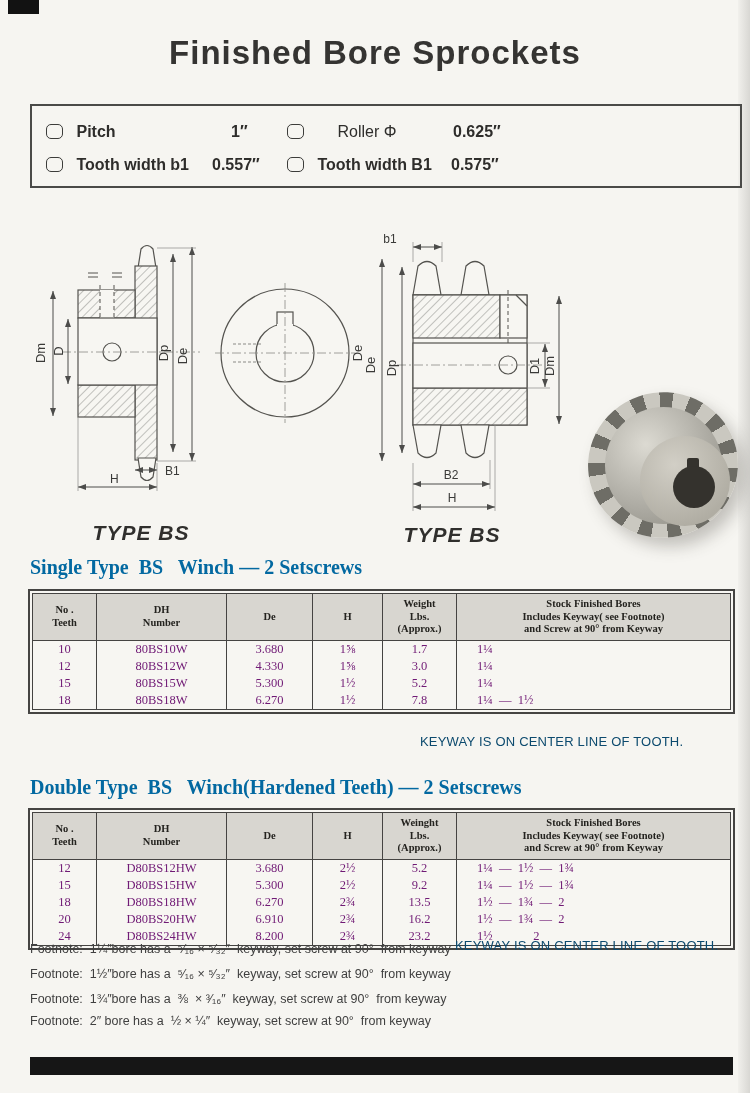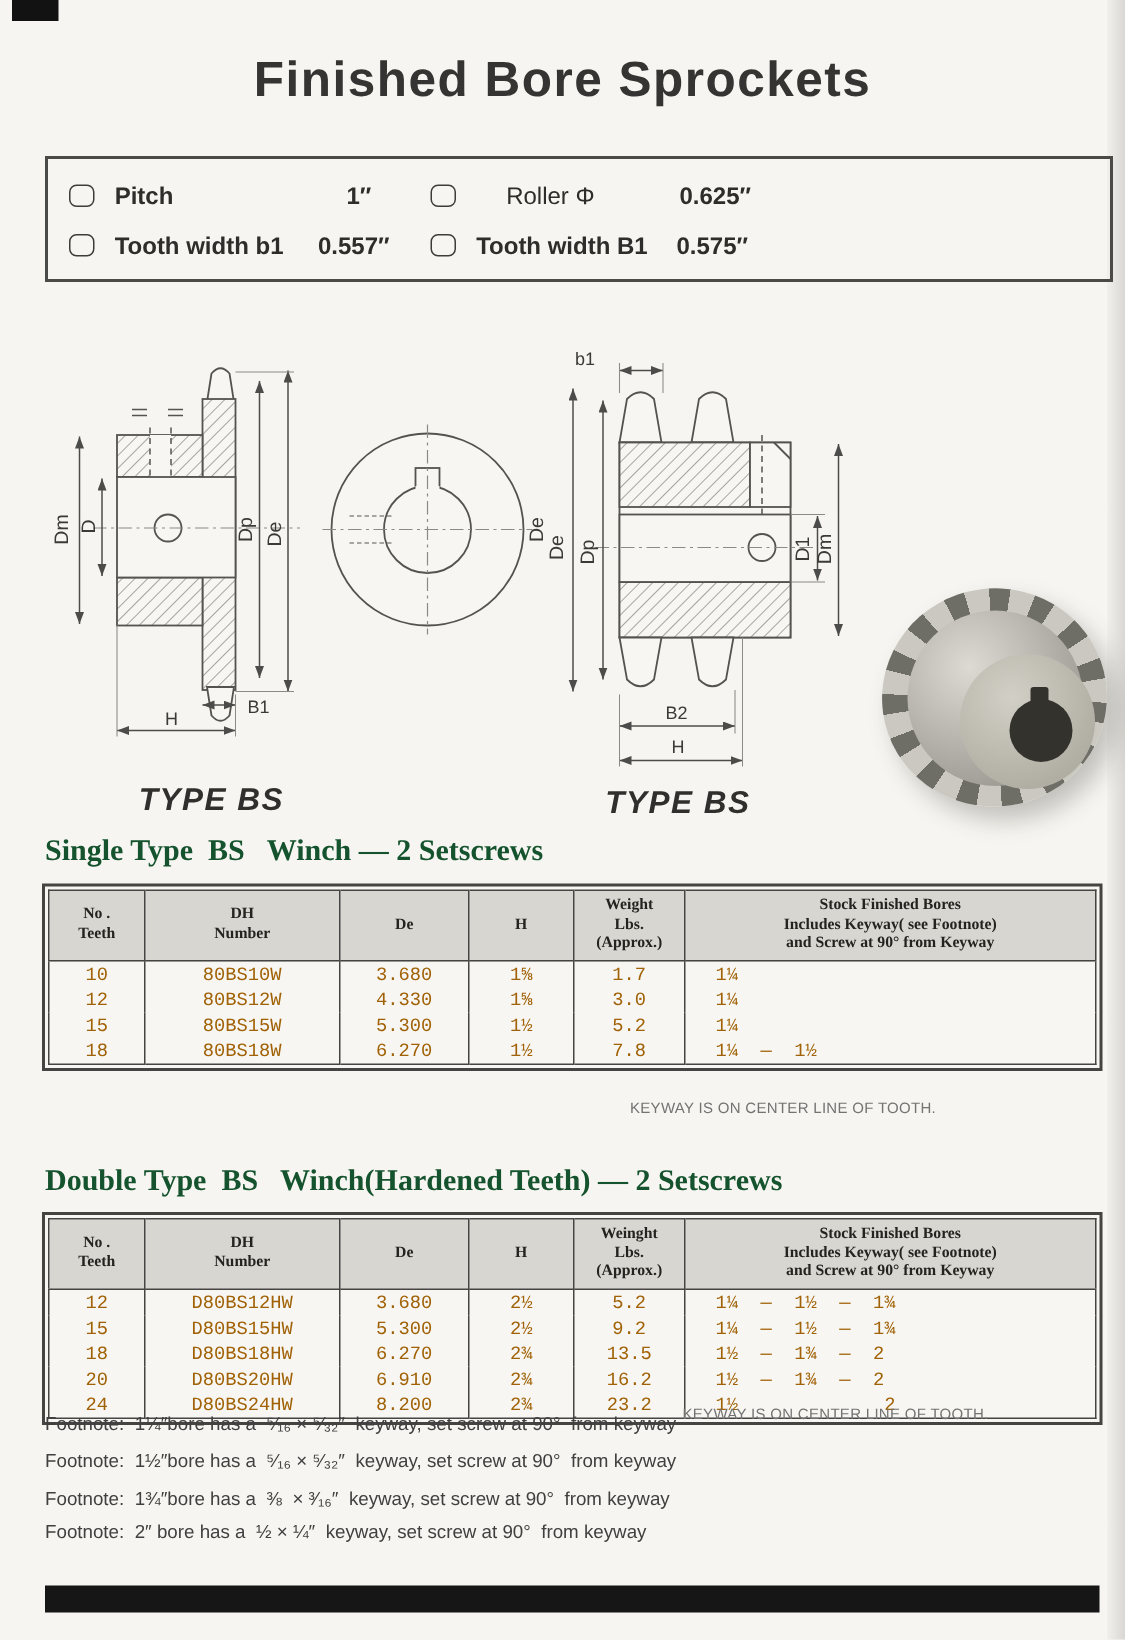--- a/index.html
+++ b/index.html
@@ -34,31 +34,31 @@
       background:repeating-conic-gradient(from 5deg,#6e6d66 0deg 11deg,#cac8c0 11deg 24deg);
       box-shadow:6px 10px 16px rgba(60,58,50,.28);}
   .ph-disc{left:19px;top:21px;width:117px;height:117px;
       background:radial-gradient(circle at 35% 32%,#dcdad2,#a9a79f 62%,#8b897f);}
   .ph-hub{left:54px;top:50px;width:90px;height:90px;
       background:radial-gradient(circle at 38% 32%,#d2cfc6,#b0ada3 75%);}
   .ph-key{left:101px;top:72px;width:12px;height:16px;background:#34322d;border-radius:2px!important;}
   .ph-bore{left:87px;top:80px;width:42px;height:42px;background:#34322d;}
   
   .tbl-title{font-family:"Liberation Serif","DejaVu Serif",serif;font-weight:bold;font-size:20px;
-      white-space:pre;color:#14532d;}
+      white-space:pre;color:#0369a1;}
   .tbl-wrap{border:2px solid #454442;padding:2px;background:#f7f6f2;}
   table{border-collapse:collapse;table-layout:fixed;width:698px;border:1px solid #454442;}
   th{background:#d8d6d0;font-family:"Liberation Serif","DejaVu Serif",serif;font-weight:bold;
      font-size:10.5px;line-height:1.2;white-space:pre-line;text-align:center;vertical-align:middle;
      height:44px;border-right:1px solid #454442;border-bottom:1.5px solid #454442;padding:1px 2px;color:#24231f;}
   th:last-child{border-right:none;}
-  td{font-family:Liberation Mono, monospace;font-size:12.5px;height:17px;padding:0 2px;
-     text-align:center;border-right:1px solid #454442;color:#a16207;white-space:pre;}
+  td{font-family:Liberation Serif, serif;font-size:12.5px;height:17px;padding:0 2px;
+     text-align:center;border-right:1px solid #454442;color:#701a75;white-space:pre;}
   td:last-child{border-right:none;text-align:left;padding-left:20px;}
-  .keyway-note{font-size:10px;color:#737373;letter-spacing:.2px;}
+  .keyway-note{font-size:13px;color:#0c4a6e;letter-spacing:.2px;}
   .footnote{font-size:12.5px;color:#404040;white-space:pre;}
 </style>
 </head>
 <body>
 
 <div class="abs corner-mark"></div>
 <div class="abs edge-strip"></div>
 
 <div class="abs page-title">Finished Bore Sprockets</div>
 

